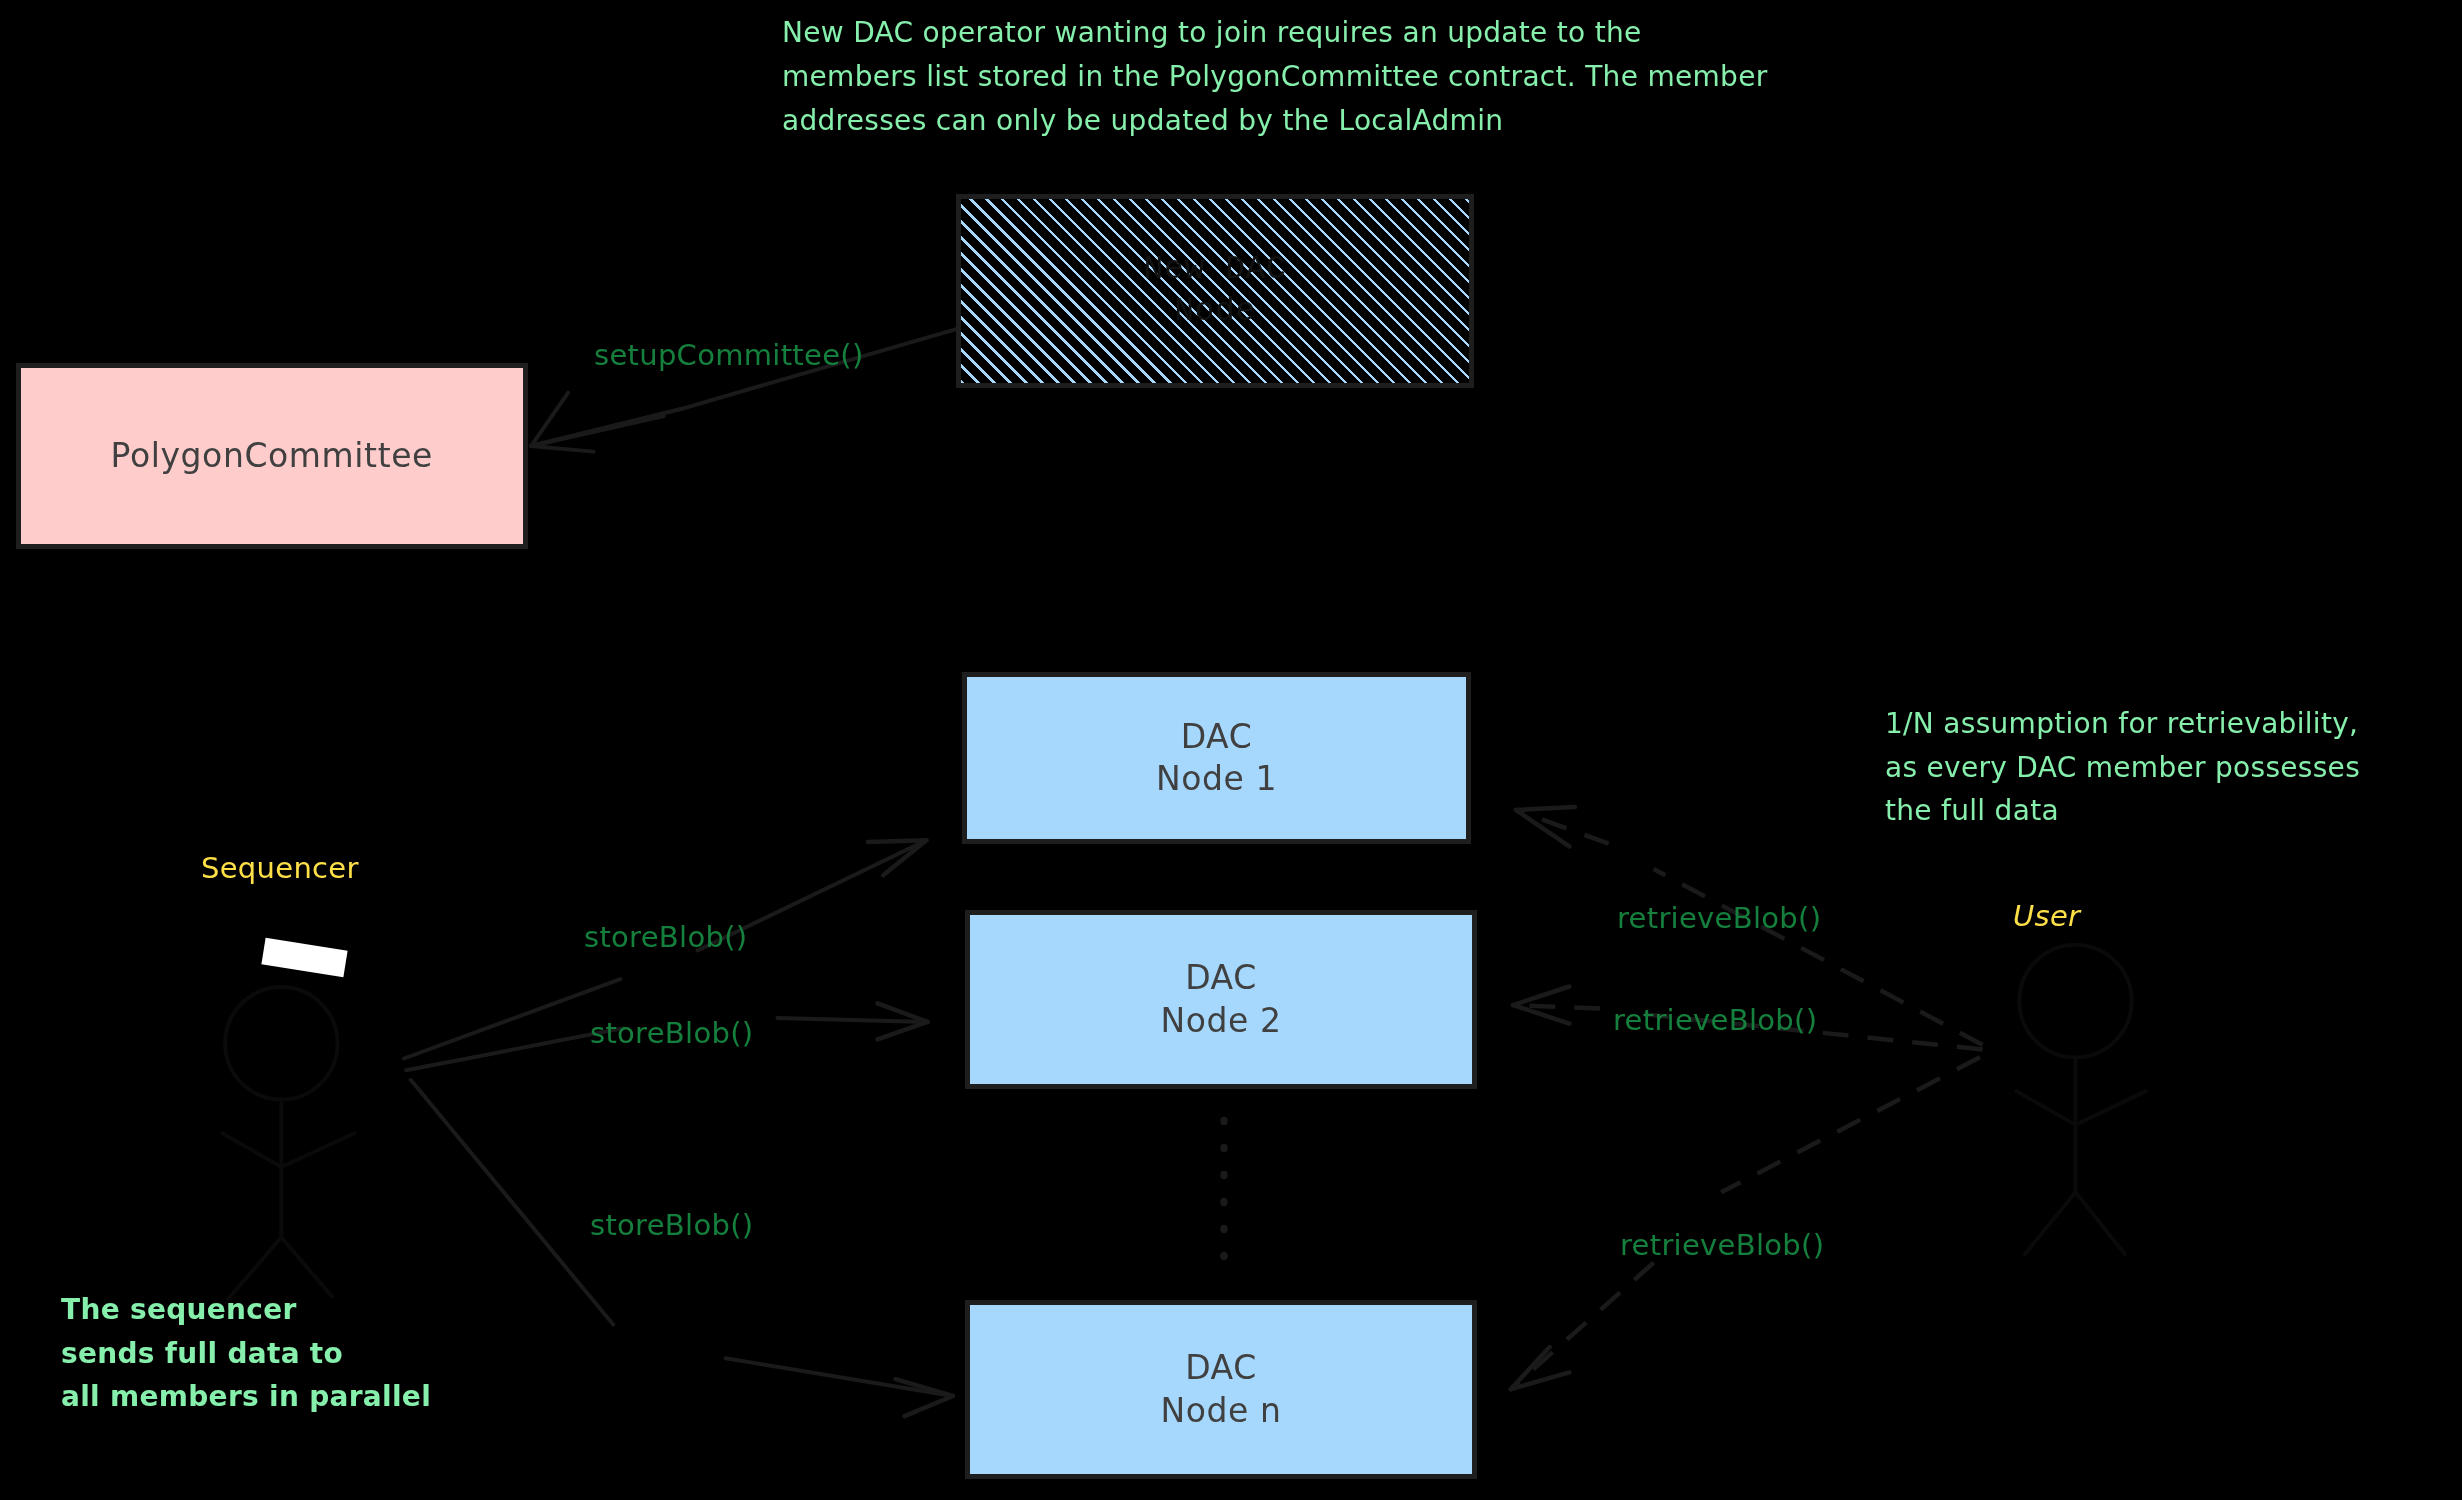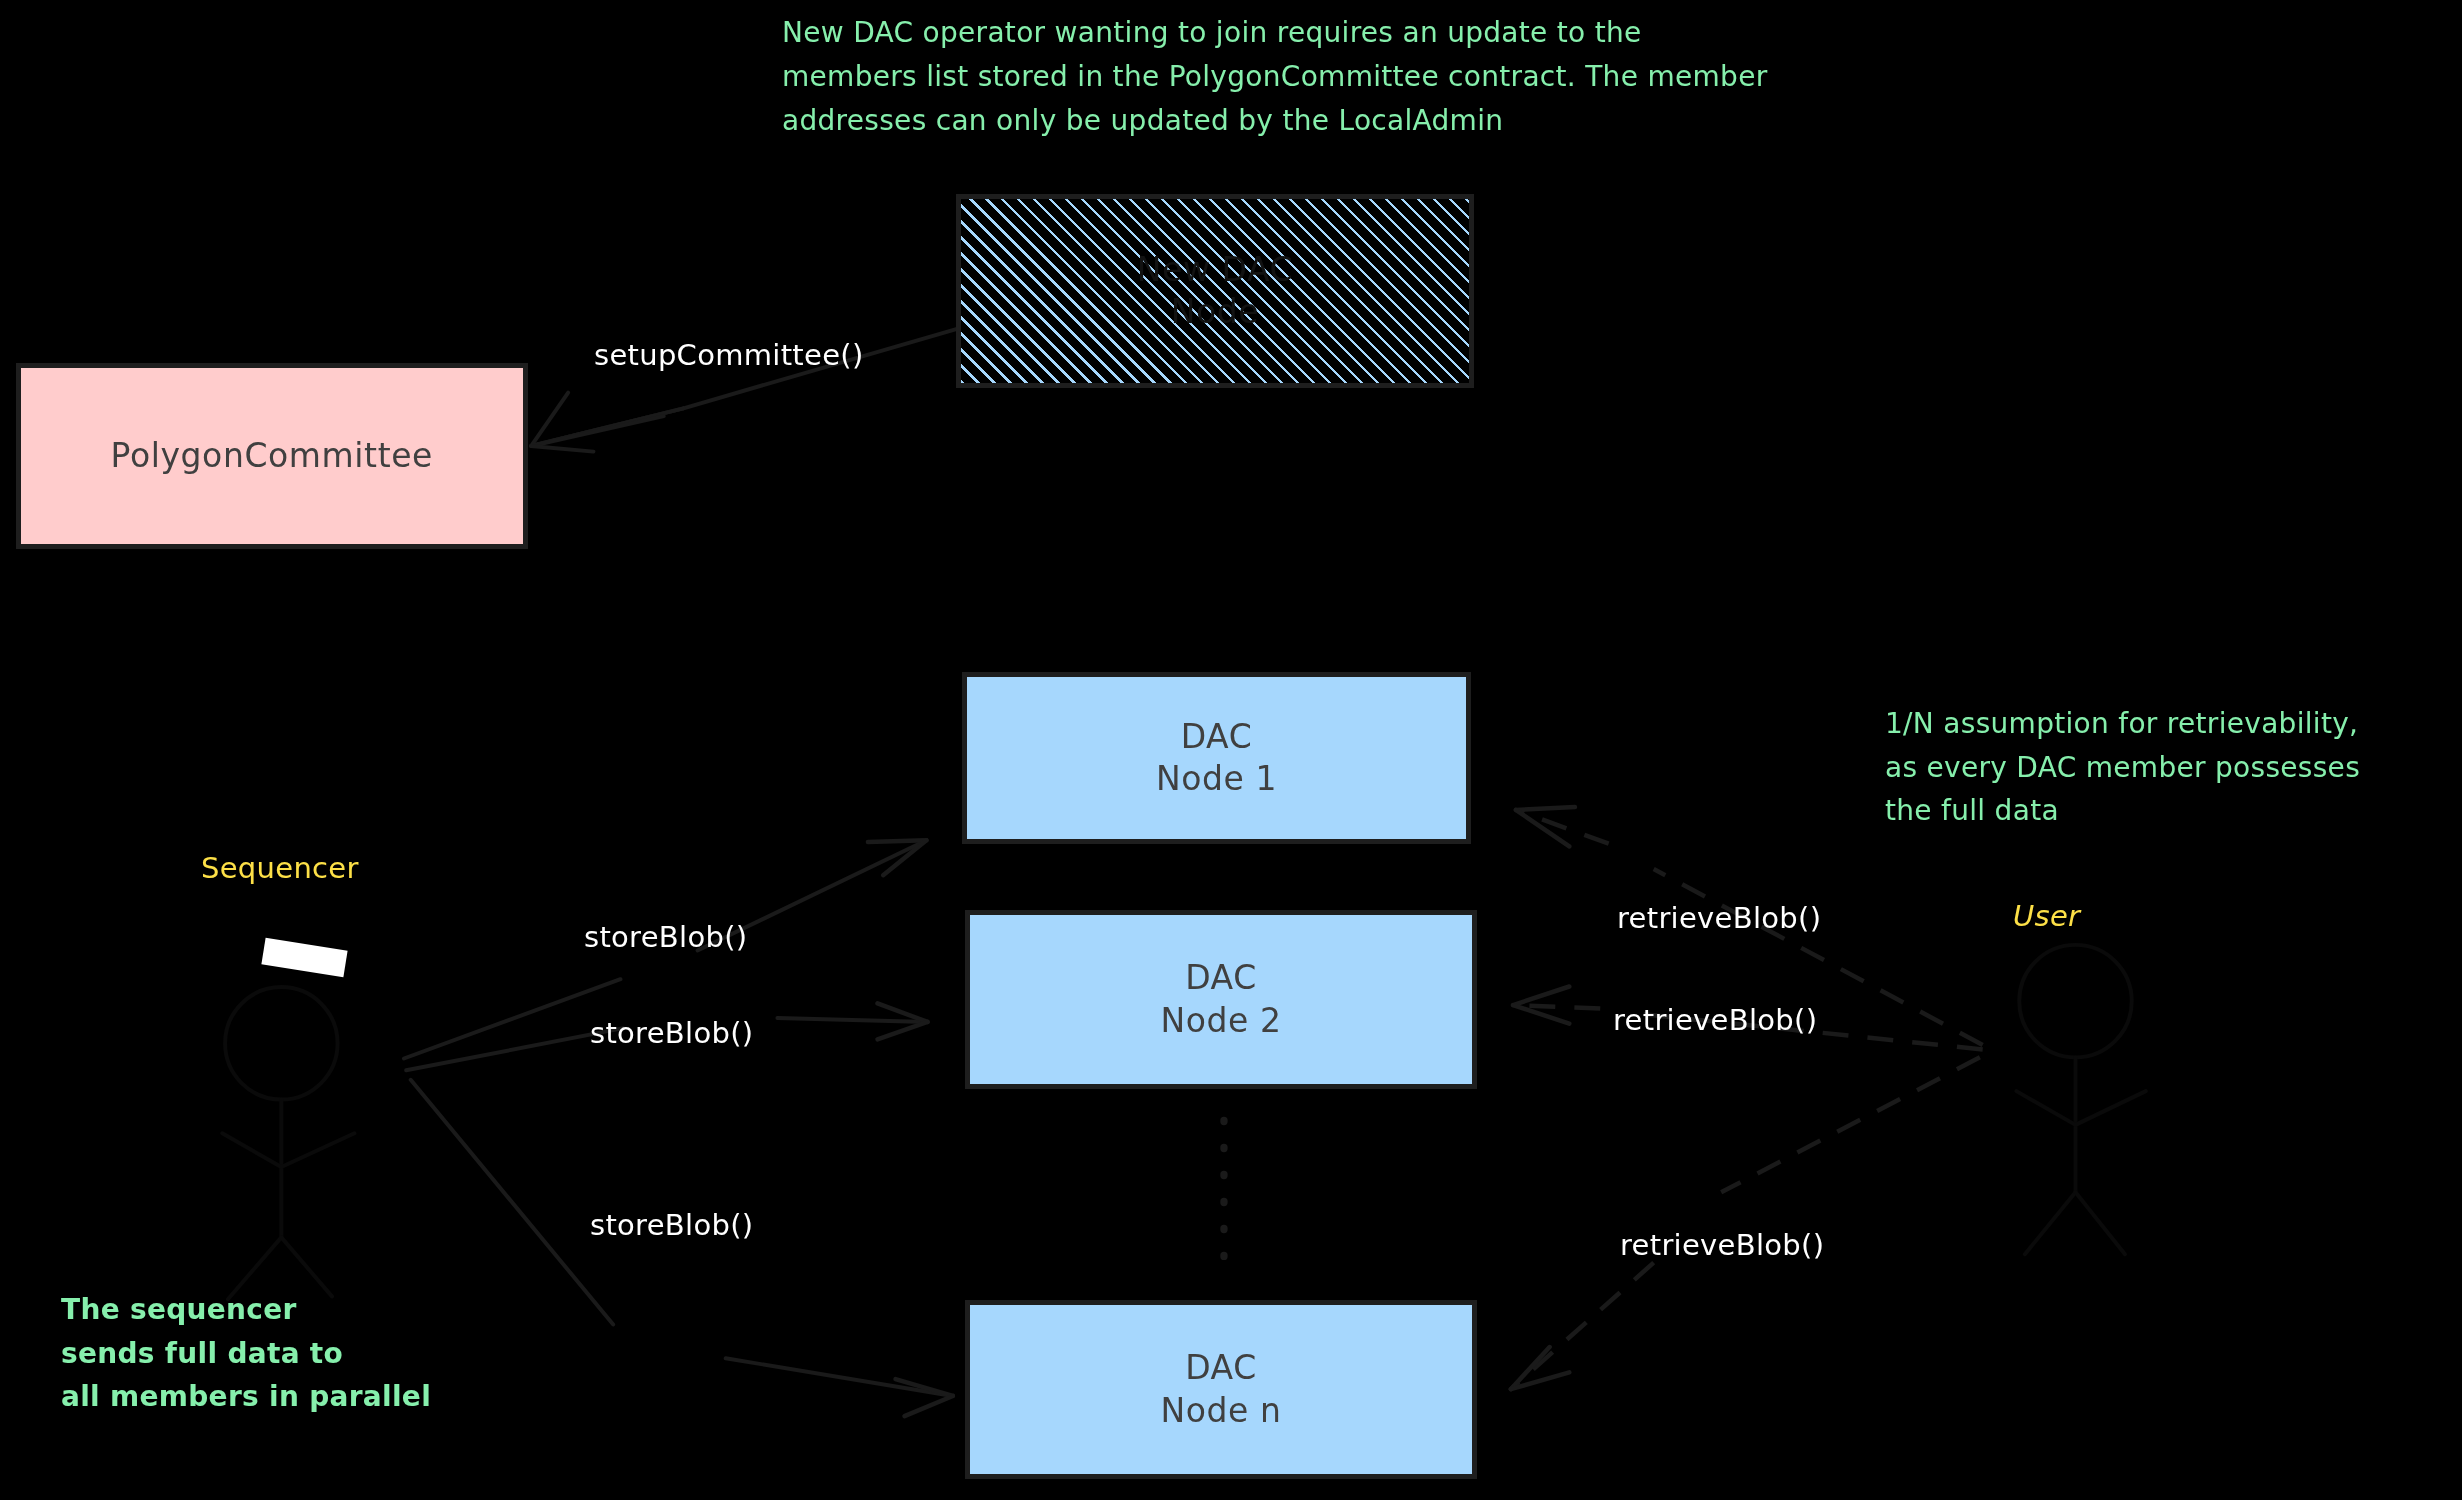--- a/index.html
+++ b/index.html
@@ -48,35 +48,36 @@
   .box-blue   { background: #a6d7fd; }
   .box-pink   { background: #ffcccc; }
 
   .box-hatch {
     background-color: #000000;
     background-image: repeating-linear-gradient(
         45deg,
         #a6d7fd 0px, #a6d7fd 2.3px,
         rgba(0,0,0,0) 2.3px, rgba(0,0,0,0) 11.3px);
     border: 5px solid #1e1e1e;
+    font-family: Liberation Mono, monospace;
   }
   .box-hatch .line { color: #121212; }
 
   
   .annot {
     position: absolute;
     color: #86efac;
     font-size: 28px;
     line-height: 1.56;
     letter-spacing: 0.3px;
     white-space: pre-line;
   }
   .edge-label {
     position: absolute;
-    color: #ffffff;
+    color: #15803d;
     font-size: 29px;
     letter-spacing: 0.3px;
     white-space: nowrap;
   }
   .actor-label {
     position: absolute;
     color: #fde047;
     font-size: 29px;
     letter-spacing: 0.3px;
     white-space: nowrap;

